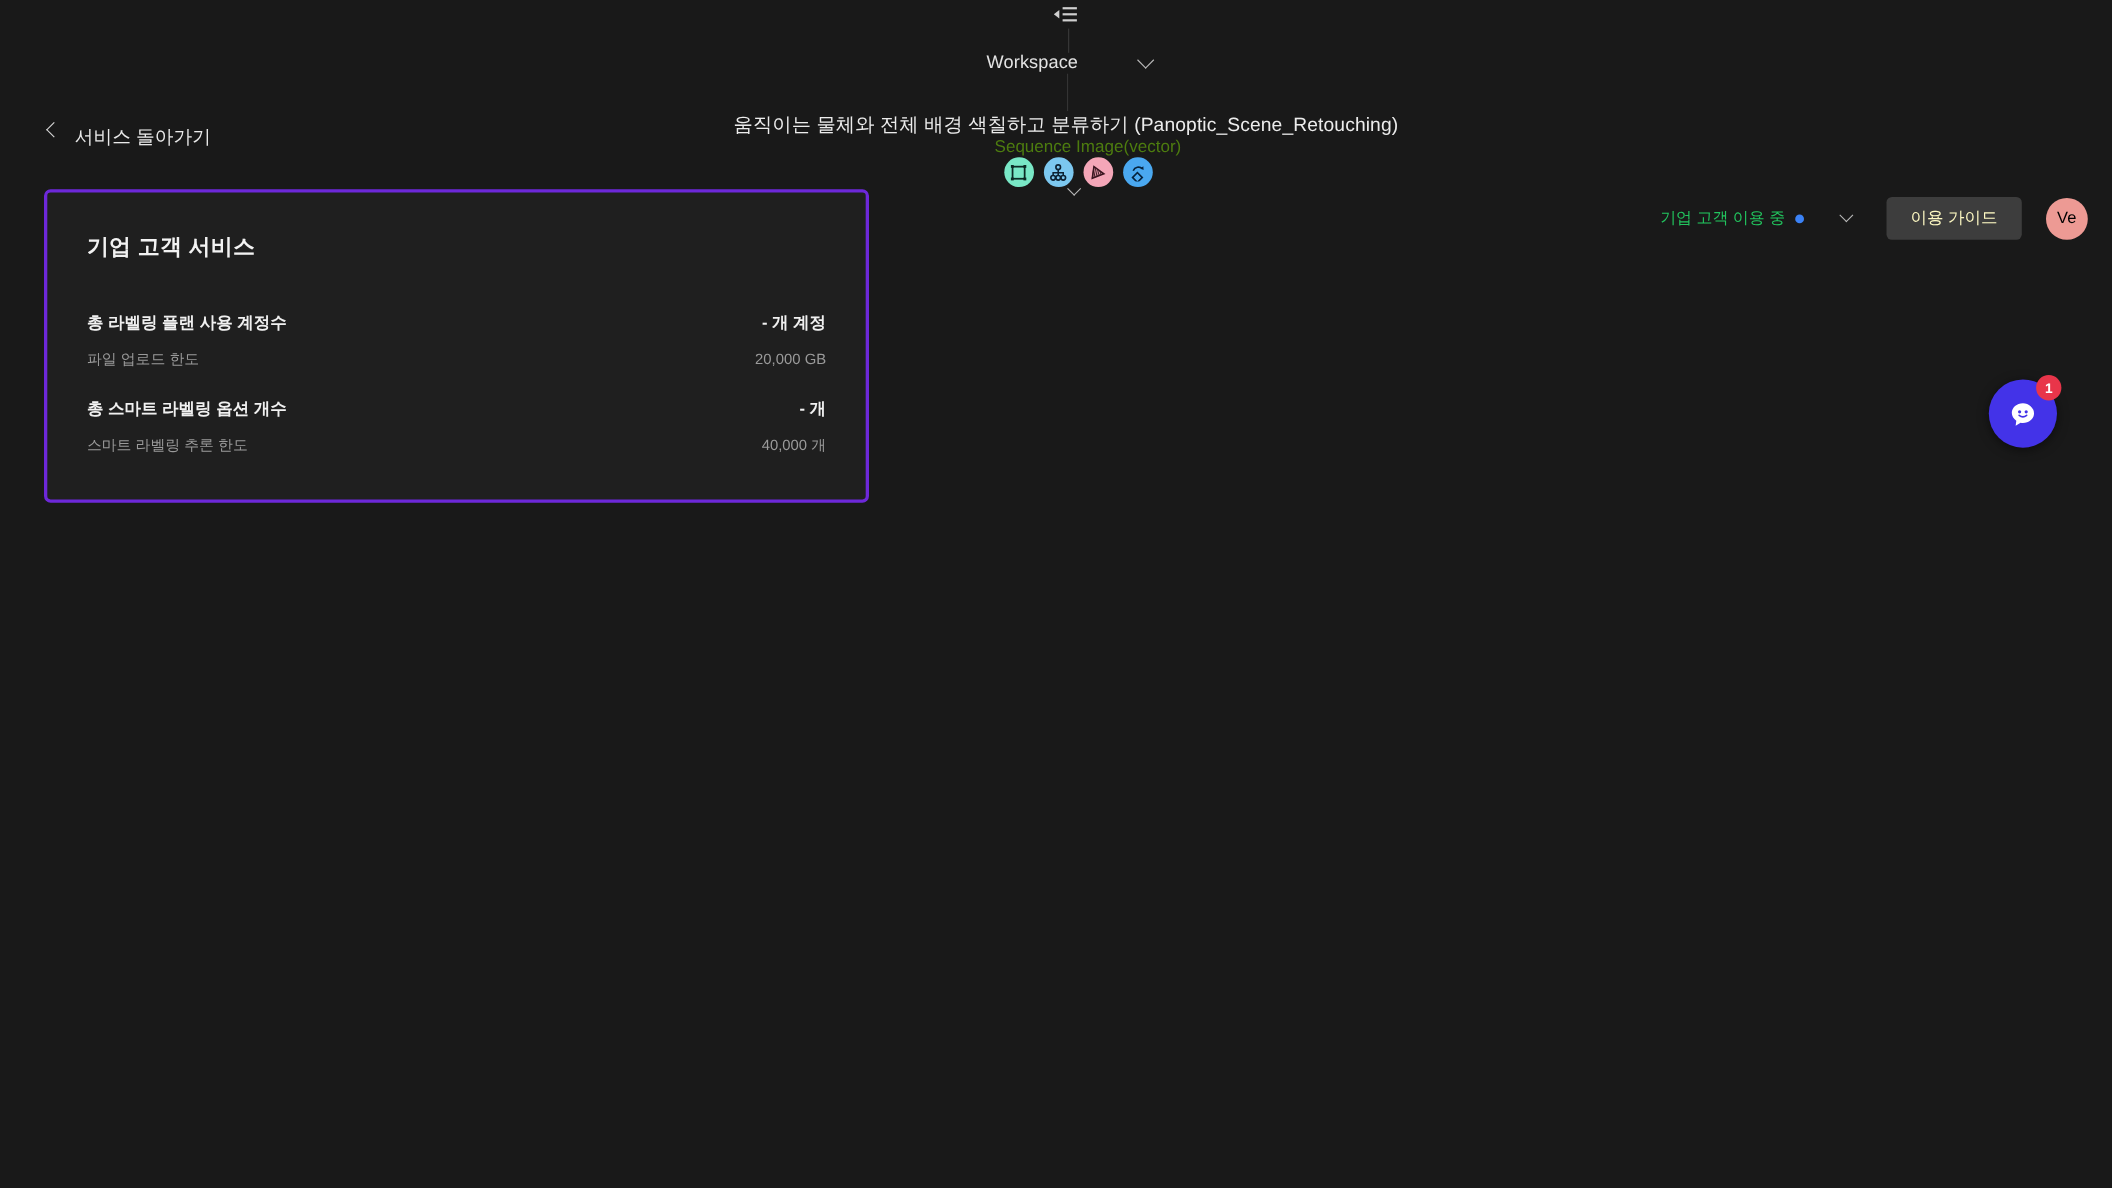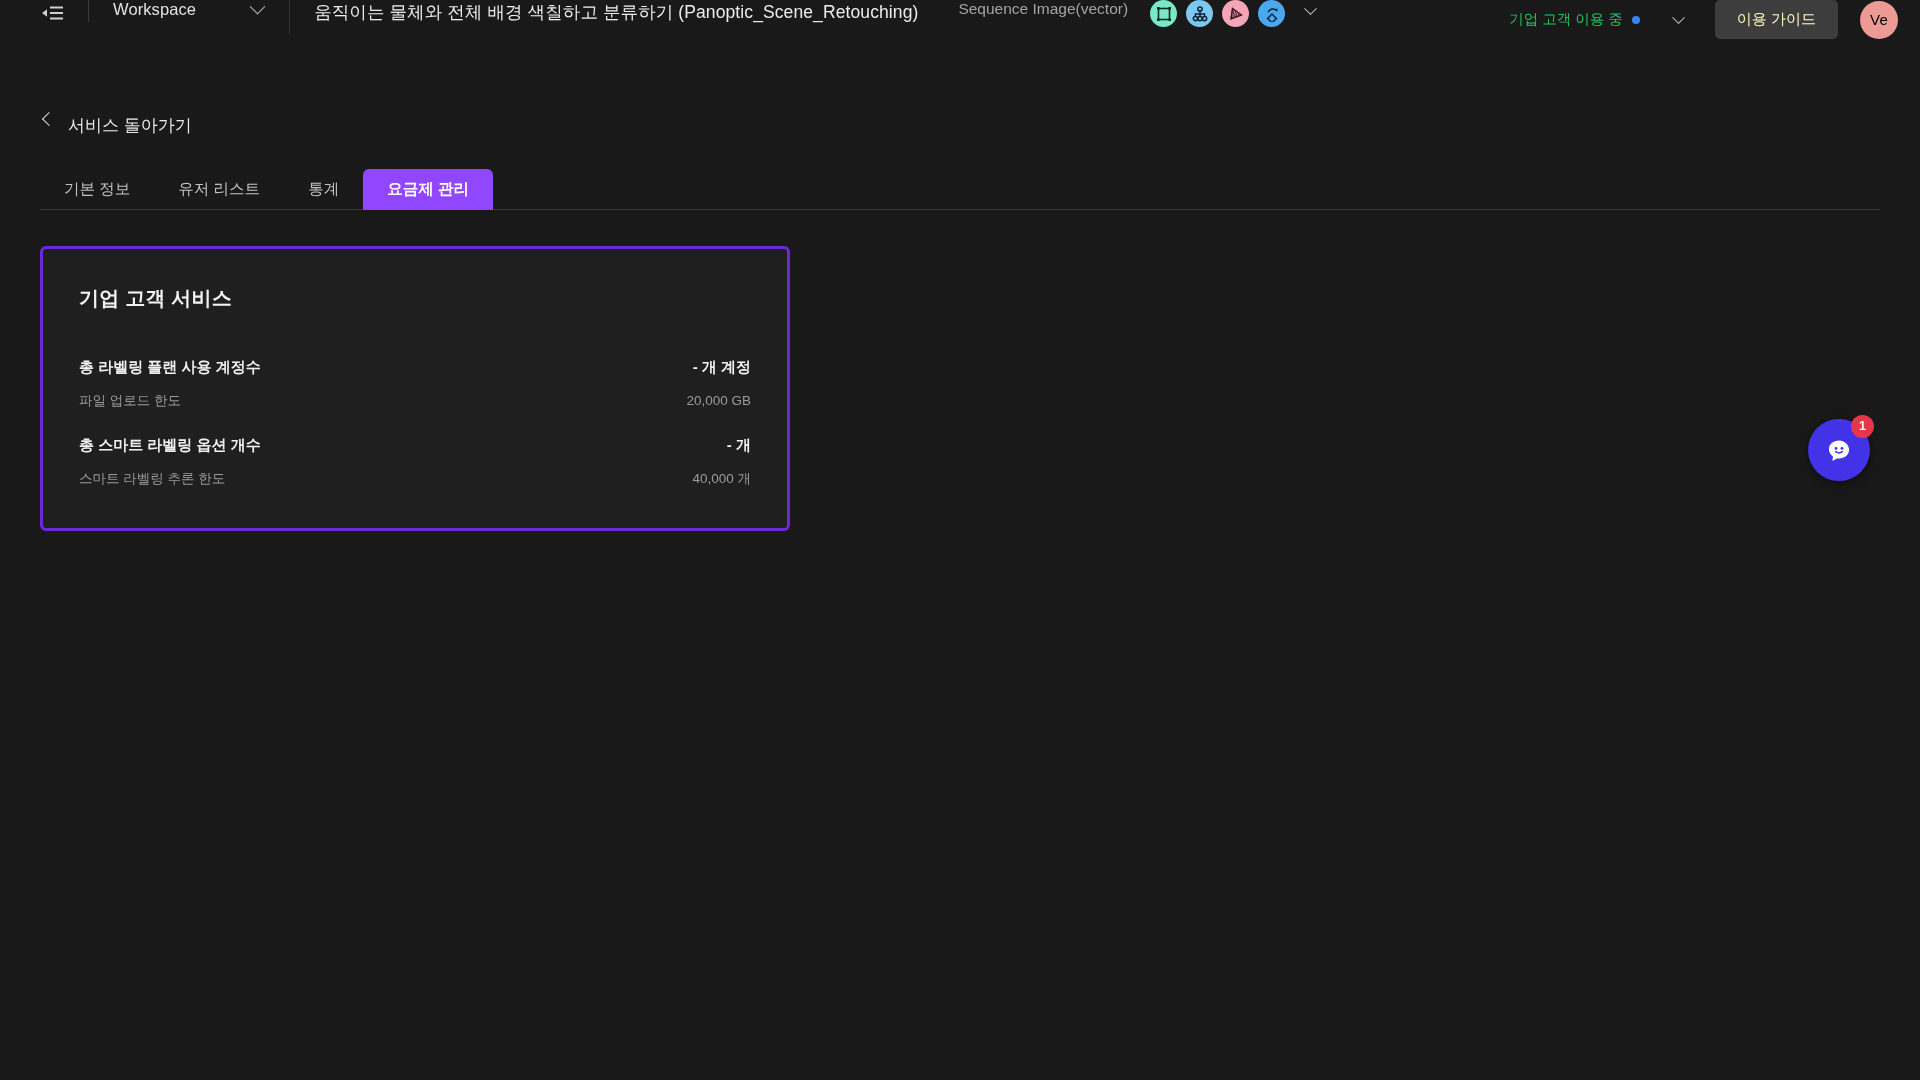--- a/index.html
+++ b/index.html
@@ -10,24 +10,25 @@
     font-family: "Liberation Sans", "DejaVu Sans", sans-serif;
     color: #e8e8e8;
     overflow: hidden;
   }
 
   
   .topbar {
     height: 80px;
     width: 100%;
     display: flex;
-    align-items: flex-start;
+    align-items: center;
     padding: 0 22px 0 40px;
     background: #191919;
     position: relative;
+    flex-direction: column;
   }
 
   .collapse-btn {
     width: 26px; height: 26px;
     display: flex; align-items: center; justify-content: center;
     cursor: pointer;
     flex: 0 0 auto;
   }
   .collapse-ic { display:block; }
 
@@ -76,21 +77,21 @@
 
   .project-title {
     font-size: 17.5px;
     color: #ececec;
     white-space: nowrap;
     letter-spacing: .1px;
   }
 
   .project-type {
     font-size: 15.5px;
-    color: #a3a3a3;
+    color: #4d7c0f;
     margin-left: 40px;
     white-space: nowrap;
   }
 
   .tool-icons {
     display: flex;
     align-items: center;
     gap: 9px;
     margin-left: 22px;
     flex: 0 0 auto;
@@ -346,29 +347,20 @@
   </div>
 </div>
 
 <div class="content">
 
   <div class="back-link">
     <span class="back-chev"></span>
     <span class="back-text">서비스 돌아가기</span>
   </div>
 
-  <div class="tabs-wrap">
-    <div class="tabs">
-      <div class="tab">기본 정보</div>
-      <div class="tab">유저 리스트</div>
-      <div class="tab">통계</div>
-      <div class="tab active">요금제 관리</div>
-    </div>
-    <div class="tabs-underline"></div>
-  </div>
 
   <div class="card">
     <div class="card-title">기업 고객 서비스</div>
 
     <div class="rows">
 
       <div class="row-group">
         <div class="row-main">
           <span>총 라벨링 플랜 사용 계정수</span>
           <span class="val">- 개 계정</span>

